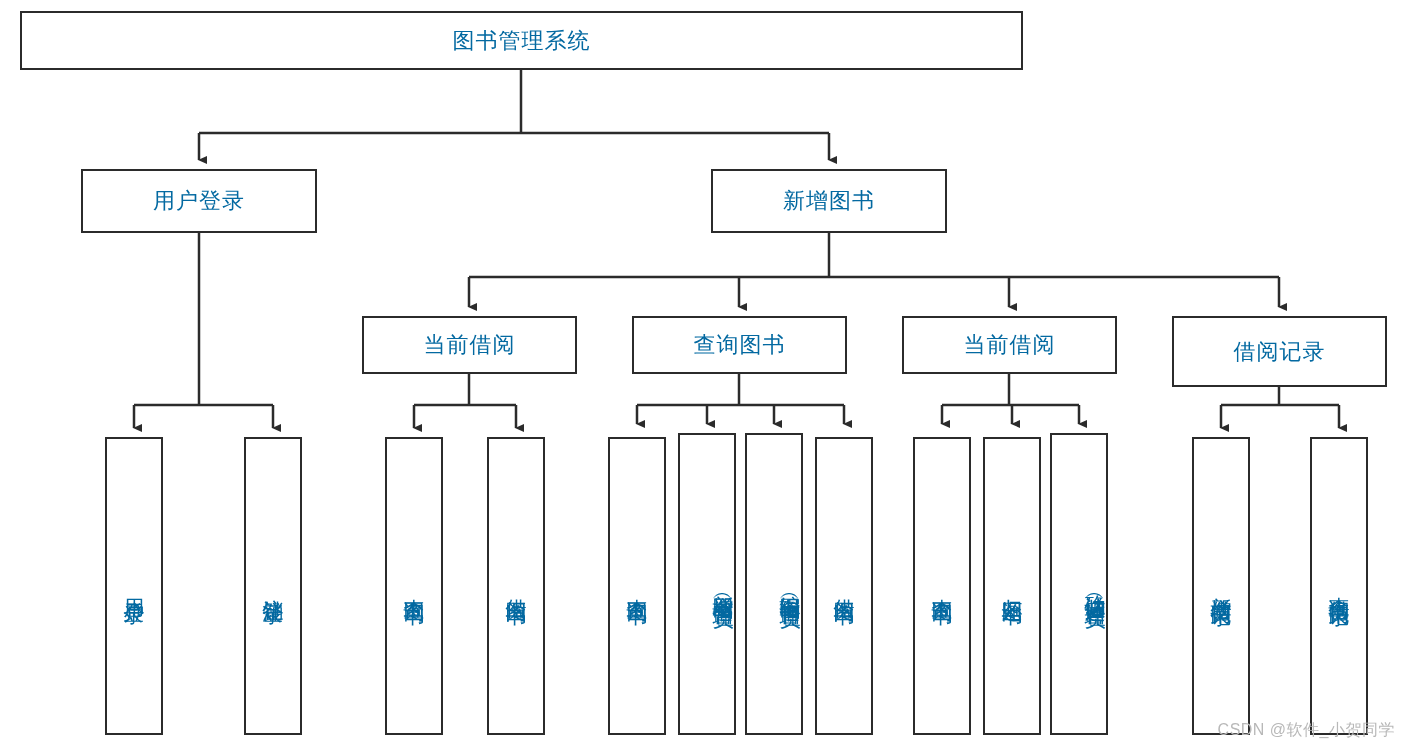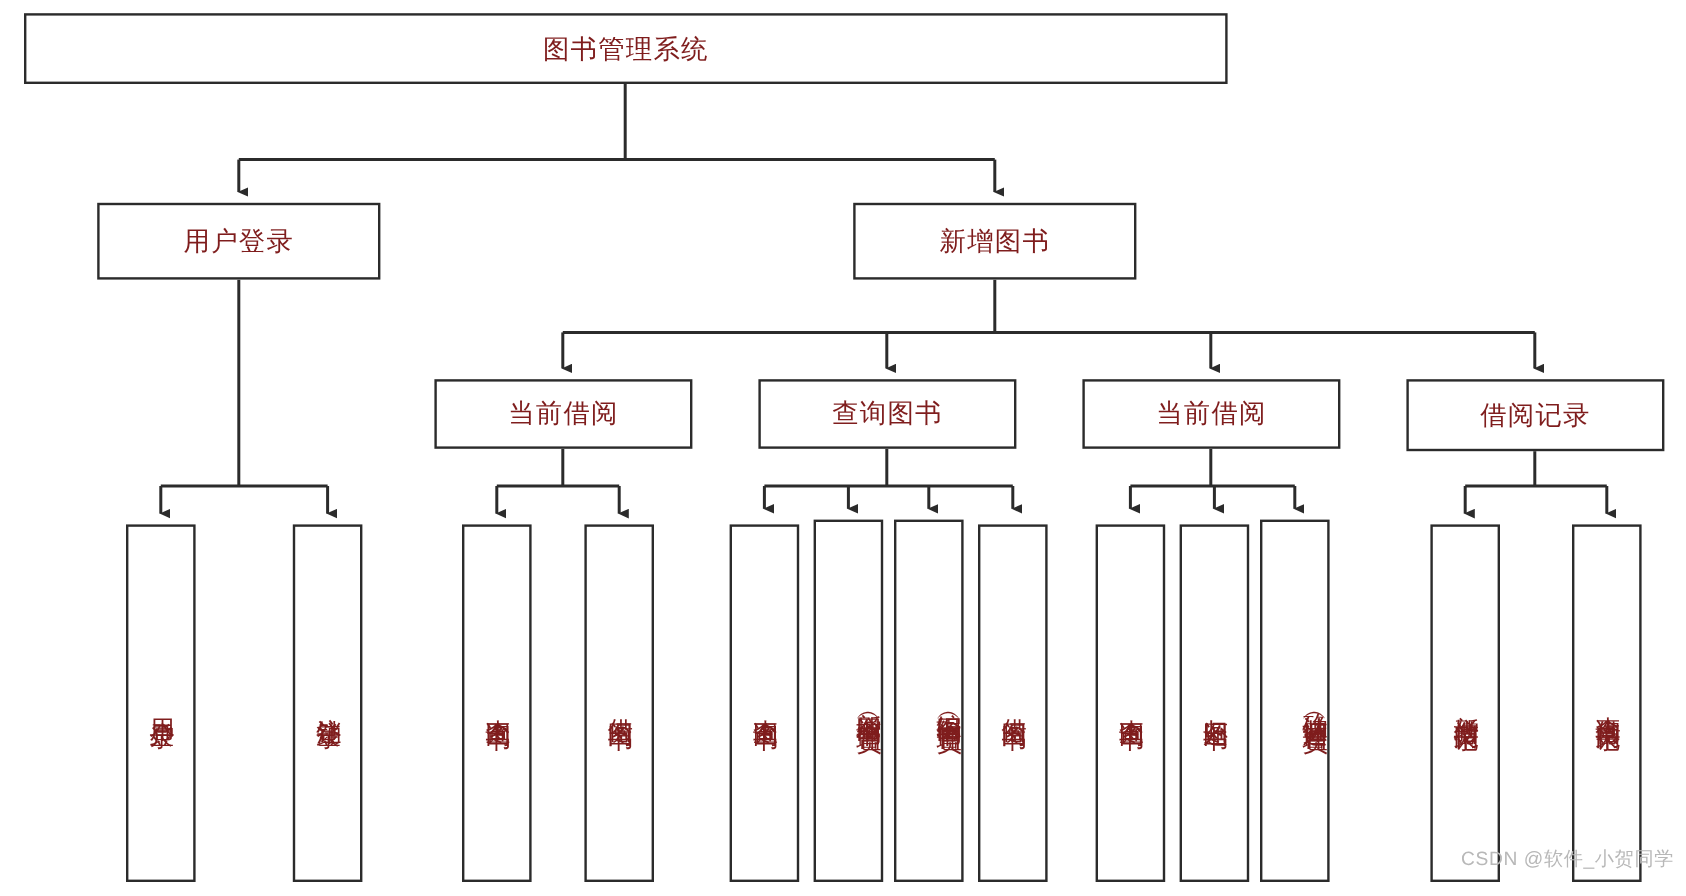--- a/index.html
+++ b/index.html
@@ -18,21 +18,21 @@
     overflow: hidden;
   }
   .node {
     position: absolute;
     box-sizing: border-box;
     border: 2px solid #2b2b2b;
     background: #ffffff;
     display: flex;
     align-items: center;
     justify-content: center;
-    color: #7f1d1d;
+    color: #0369a1;
   }
   .node.h {
     font-size: 22px;
     letter-spacing: 1px;
   }
   .node.v {
     font-size: 21px;
     letter-spacing: 2px;
     writing-mode: vertical-rl;
     text-orientation: upright;
@@ -49,21 +49,21 @@
     position: absolute;
     left: 0;
     top: 0;
     width: 1405px;
     height: 747px;
     pointer-events: none;
   }
   #watermark {
     position: absolute;
     right: 10px;
-    bottom: 20px;
+    bottom: 6px;
     font-size: 16px;
     color: #b8b8b8;
     letter-spacing: 0.5px;
     white-space: nowrap;
   }
 </style>
 </head>
 <body>
 
 <div id="canvas">
@@ -123,21 +123,21 @@
       </div>
       <div class="node h" style="left: 362px; top: 316px; width: 215px; height: 58px;">
         <span>当前借阅</span>
       </div>
       <div class="node h" style="left: 632px; top: 316px; width: 215px; height: 58px;">
         <span>查询图书</span>
       </div>
       <div class="node h" style="left: 902px; top: 316px; width: 215px; height: 58px;">
         <span>当前借阅</span>
       </div>
-      <div class="node h" style="left: 1172px; top: 316px; width: 215px; height: 60px;">
+      <div class="node h" style="left: 1172px; top: 316px; width: 215px; height: 71px;">
         <span>借阅记录</span>
       </div>
       <div class="node v mid" style="left: 105px; top: 437px; width: 58px; height: 298px;">
         <span>用户登录</span>
       </div>
       <div class="node v mid" style="left: 244px; top: 437px; width: 58px; height: 298px;">
         <span>注销登录</span>
       </div>
       <div class="node v mid" style="left: 385px; top: 437px; width: 58px; height: 298px;">
         <span>查询图书</span>

